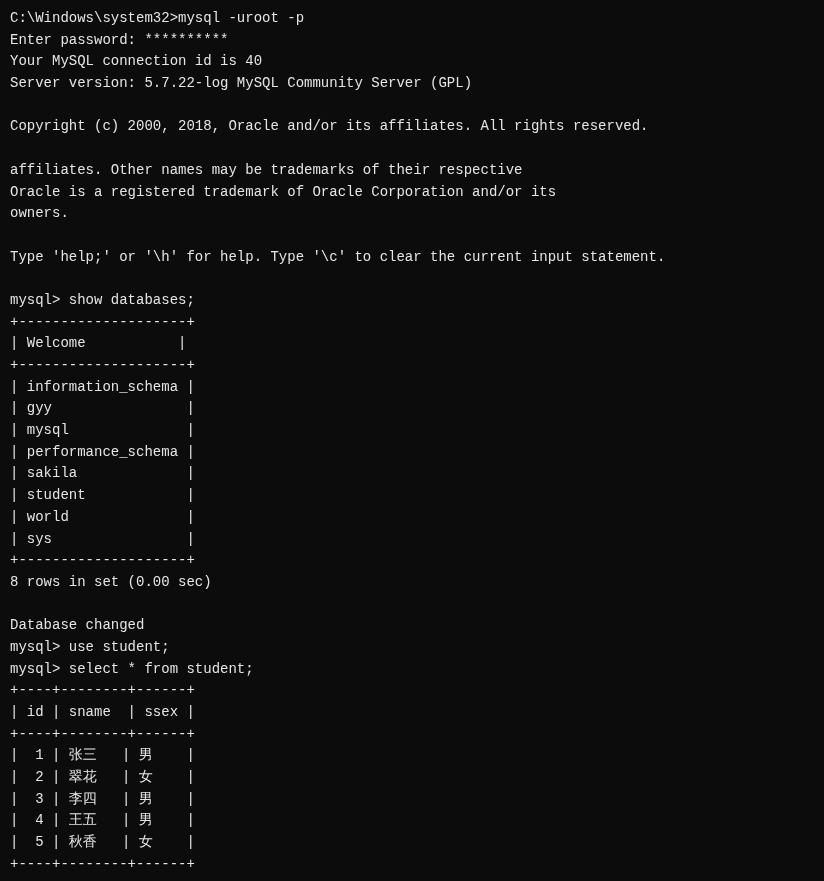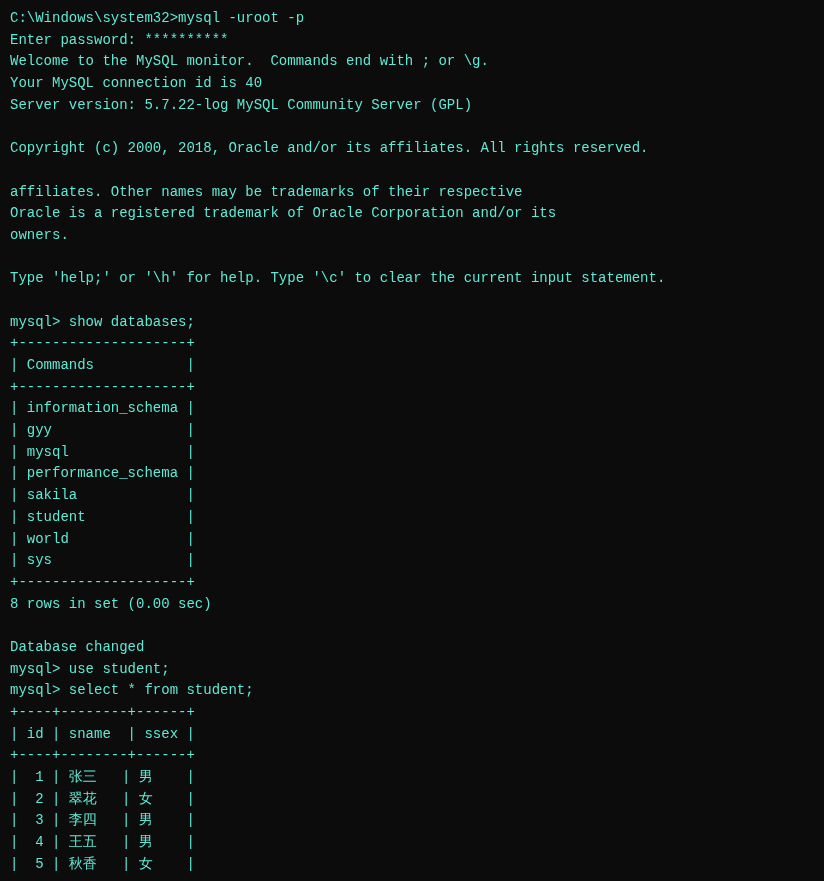--- a/index.html
+++ b/index.html
@@ -22,46 +22,45 @@
     .terminal {
       background-color: #0c0c0c;
       width: 100%;
       min-height: 881px;
       position: relative;
     }
 
     .line {
       line-height: 1.55;
       white-space: pre;
-      color: #5eead4;
+      color: #e5e5e5;
     }
   </style>
 </head>
 <body>
 
 <div class="terminal">
 
   <div class="line">C:\Windows\system32&gt;mysql -uroot -p</div>
   <div class="line">Enter password: **********</div>
-  <div class="line">Welcome to the MySQL monitor.  Commands end with ; or \g.</div>
   <div class="line">Your MySQL connection id is 40</div>
   <div class="line">Server version: 5.7.22-log MySQL Community Server (GPL)</div>
   <div class="line">&nbsp;</div>
   <div class="line">Copyright (c) 2000, 2018, Oracle and/or its affiliates. All rights reserved.</div>
   <div class="line">&nbsp;</div>
   <div class="line">affiliates. Other names may be trademarks of their respective</div>
   <div class="line">Oracle is a registered trademark of Oracle Corporation and/or its</div>
   <div class="line">owners.</div>
   <div class="line">&nbsp;</div>
   <div class="line">Type 'help;' or '\h' for help. Type '\c' to clear the current input statement.</div>
   <div class="line">&nbsp;</div>
 
   <div class="line">mysql&gt; show databases;</div>
   <div class="line">+--------------------+</div>
-  <div class="line">| Commands           |</div>
+  <div class="line">| Welcome           |</div>
   <div class="line">+--------------------+</div>
   <div class="line">| information_schema |</div>
   <div class="line">| gyy                |</div>
   <div class="line">| mysql              |</div>
   <div class="line">| performance_schema |</div>
   <div class="line">| sakila             |</div>
   <div class="line">| student            |</div>
   <div class="line">| world              |</div>
   <div class="line">| sys                |</div>
   <div class="line">+--------------------+</div>

